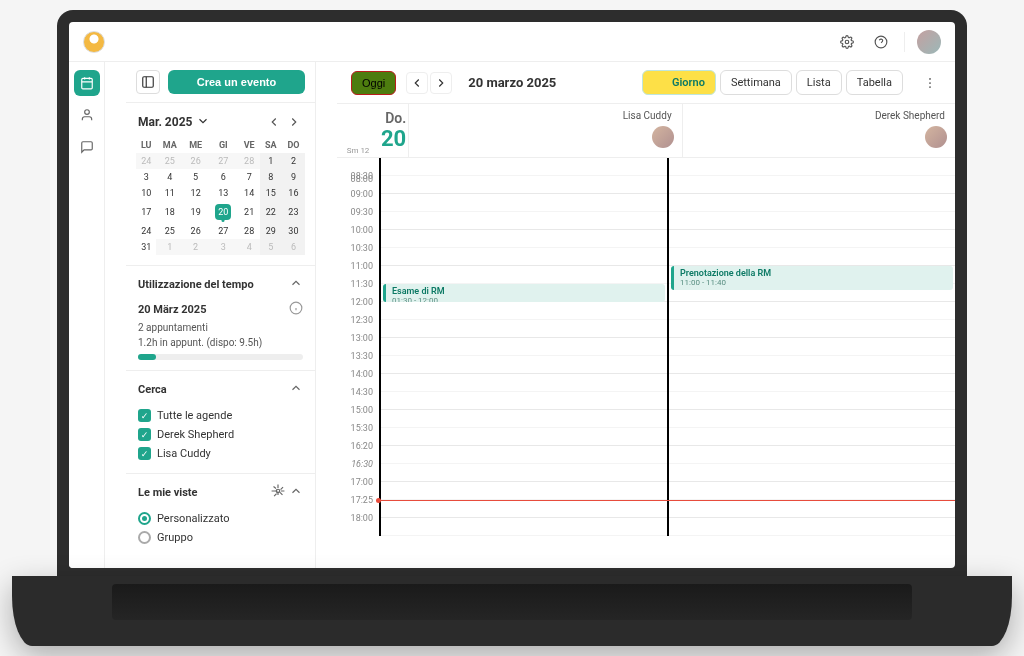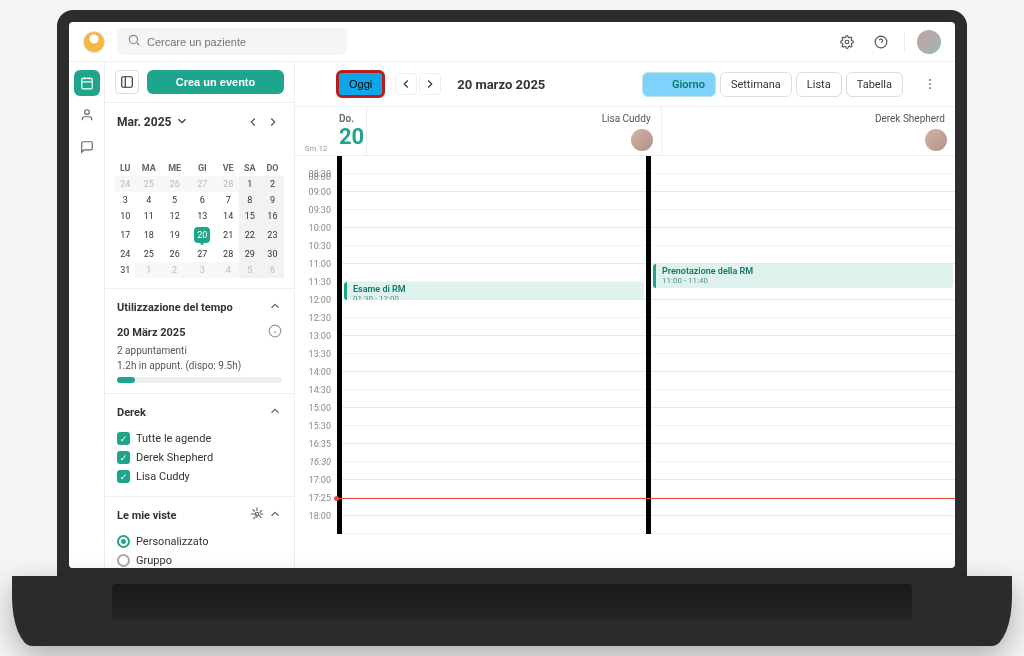--- a/index.html
+++ b/index.html
@@ -34,36 +34,36 @@
   border-bottom: 1px solid #eee;
 }
 .logo { width: 22px; height: 22px; background: radial-gradient(circle at 50% 35%, #fff 0 25%, #f4b942 30% 100%); border-radius: 50%; border: 1px solid #ddd; }
 .search-wrap { flex: 0 0 230px; display: flex; align-items: center; gap: 6px; background: #f5f5f5; border-radius: 6px; padding: 5px 10px; color: #888; }
 .search-wrap input { border: none; background: transparent; outline: none; font-size: 11px; flex: 1; }
 .topbar-spacer { flex: 1; }
 .icon-btn { width: 22px; height: 22px; display: flex; align-items: center; justify-content: center; color: #555; cursor: pointer; border-radius: 4px; }
 .avatar-sm { width: 24px; height: 24px; border-radius: 50%; background: linear-gradient(135deg,#c4a0a0,#9bb8b8); }
 
 
-.main { flex: 1; display: flex; overflow: hidden; }
+.main { flex: 1; display: flex; overflow: hidden; gap: 21px; }
 .rail { width: 36px; background: #fff; border-right: 1px solid #eee; display: flex; flex-direction: column; align-items: center; padding-top: 8px; gap: 6px; }
 .rail-btn { width: 26px; height: 26px; display: flex; align-items: center; justify-content: center; border-radius: 6px; color: #666; cursor: pointer; }
 .rail-btn.active { background: #1fa58c; color: #fff; }
 
 .sidebar { width: 190px; background: #fff; border-right: 1px solid #eee; display: flex; flex-direction: column; overflow-y: auto; }
 .sidebar-top { display: flex; align-items: center; padding: 8px 10px; gap: 8px; border-bottom: 1px solid #eee; }
 .panel-toggle { width: 24px; height: 24px; border: 1px solid #ddd; border-radius: 4px; display: flex; align-items: center; justify-content: center; cursor: pointer; }
 .create-btn { flex: 1; background: #1fa58c; color: #fff; border: none; border-radius: 6px; padding: 6px 10px; font-size: 11px; font-weight: 600; cursor: pointer; }
 
 .cal-nav { display: flex; align-items: center; justify-content: space-between; padding: 10px 12px 4px; }
 .cal-month { font-weight: 700; font-size: 12px; display: flex; align-items: center; gap: 4px; cursor: pointer; }
 .cal-arrows { display: flex; gap: 2px; }
 .cal-arrow { width: 18px; height: 18px; display: flex; align-items: center; justify-content: center; cursor: pointer; color: #555; border-radius: 4px; }
 
-.mini-cal { padding: 2px 10px 10px; margin-top: 23px; }
+.mini-cal { padding: 2px 10px 10px; }
 .mini-cal table { width: 100%; border-collapse: collapse; font-size: 9px; }
 .mini-cal th { font-weight: 700; color: #666; padding: 3px 0; text-align: center; }
 .mini-cal td { text-align: center; padding: 3px 0; cursor: pointer; position: relative; }
 .mini-cal td.dim { color: #bbb; background: #f7f7f7; }
 .mini-cal td.wkend { background: #f2f2f2; }
 .mini-cal td.sel span { background: #1fa58c; color: #fff; border-radius: 4px; display: inline-block; width: 16px; height: 16px; line-height: 16px; }
 .mini-cal td.dot::after { content: ''; position: absolute; bottom: 1px; left: 50%; transform: translateX(-50%); width: 3px; height: 3px; border-radius: 50%; background: #1fa58c; }
 
 .section { border-top: 1px solid #eee; padding: 10px 12px; }
 .section-head { display: flex; justify-content: space-between; align-items: center; font-weight: 700; font-size: 11px; margin-bottom: 8px; }
@@ -78,44 +78,44 @@
 .check-row { display: flex; align-items: center; gap: 6px; font-size: 11px; padding: 3px 0; cursor: pointer; }
 .checkbox { width: 13px; height: 13px; border-radius: 3px; background: #1fa58c; display: flex; align-items: center; justify-content: center; color: #fff; font-size: 9px; }
 .radio-row { display: flex; align-items: center; gap: 6px; font-size: 11px; padding: 3px 0; cursor: pointer; }
 .radio { width: 13px; height: 13px; border: 2px solid #aaa; border-radius: 50%; position: relative; }
 .radio.checked { border-color: #1fa58c; }
 .radio.checked::after { content: ''; position: absolute; top: 2px; left: 2px; width: 5px; height: 5px; background: #1fa58c; border-radius: 50%; }
 
 
 .calpane { flex: 1; display: flex; flex-direction: column; overflow: hidden; }
 .caltoolbar { display: flex; align-items: center; padding: 8px 14px; border-bottom: 1px solid #eee; gap: 10px; }
-.today-btn { border: 3px solid #b91c1c; background: #0ea5e9; padding: 5px 10px; border-radius: 6px; font-size: 11px; cursor: pointer; margin-left: 27px; }
+.today-btn { border: 1px solid #b91c1c; background: #4d7c0f; padding: 5px 10px; border-radius: 6px; font-size: 11px; cursor: pointer; }
 .nav-arrows { display: flex; gap: 2px; }
 .nav-arrow { width: 22px; height: 22px; border: 1px solid #eee; border-radius: 4px; display: flex; align-items: center; justify-content: center; cursor: pointer; }
 .date-label { font-weight: 700; font-size: 13px; margin-left: 6px; }
 .caltoolbar-spacer { flex: 1; }
 .view-tabs { display: flex; gap: 4px; }
 .view-tab { border: 1px solid #ddd; background: #fff; padding: 5px 10px; border-radius: 6px; font-size: 11px; cursor: pointer; }
-.view-tab.active { background: #7dd3fc; border-color: #bfe5dc; color: #0d7a65; font-weight: 600; padding-left: 29px; }
+.view-tab.active { background: #fde047; border-color: #bfe5dc; color: #0d7a65; font-weight: 600; padding-left: 29px; }
 .kebab { width: 22px; height: 22px; display: flex; align-items: center; justify-content: center; cursor: pointer; color: #555; margin-left: 6px; }
 
 .calheader { display: flex; border-bottom: 1px solid #eee; }
 .timecol-head { width: 42px; font-size: 8px; color: #999; display: flex; align-items: flex-end; justify-content: center; padding-bottom: 2px; }
 .daycol-head { flex: 1; padding: 6px 10px; border-left: 1px solid #eee; position: relative; }
-.dayname { font-size: 10px; color: #666; font-weight: 600; }
+.dayname { font-size: 14px; color: #666; font-weight: 600; text-align: right; }
 .daynum { font-size: 22px; font-weight: 700; color: #1fa58c; }
 .person-label { position: absolute; top: 6px; right: 10px; display: flex; align-items: center; gap: 6px; font-size: 10px; color: #555; }
 .person-av { width: 22px; height: 22px; border-radius: 50%; background: linear-gradient(135deg,#d4b5a0,#b09090); position: absolute; right: 8px; top: 22px; }
 
 .calgrid { flex: 1; overflow-y: auto; position: relative; }
 .grid-inner { display: flex; position: relative; }
 .timecol { width: 42px; }
 .timeslot { height: 36px; font-size: 9px; color: #888; text-align: right; padding-right: 6px; position: relative; top: -5px; }
 .timeslot:first-child { top: 16px; }
-.daycol { flex: 1; border-left: 5px solid #000000; position: relative; }
+.daycol { flex: 1; border-left: 2px solid #000000; position: relative; }
 .halfrow { height: 18px; border-bottom: 1px solid #f4f4f4; }
 .halfrow.hr { border-bottom-color: #e8e8e8; }
 
 .event {
   position: absolute; left: 2px; right: 2px;
   background: #e0f2ee; border-left: 3px solid #1fa58c; border-radius: 3px;
   padding: 2px 6px; font-size: 9px; overflow: hidden; cursor: pointer;
 }
 .event-title { font-weight: 600; color: #0d7a65; }
 .event-time { color: #5a8f82; font-size: 8px; }
@@ -127,27 +127,20 @@
 </style>
 </head>
 <body>
 
 <div class="laptop">
   <div class="laptop-frame">
     <div class="screen">
 
       <div class="topbar">
         <div class="logo"></div>
-        <div class="search-wrap">
-          <span><svg viewBox="0 0 24 24" fill="none" stroke="currentColor" stroke-width="2">
-                <circle cx="11" cy="11" r="7"></circle>
-                <line x1="21" y1="21" x2="16.65" y2="16.65"></line>
-              </svg></span>
-          <input placeholder="Cercare un paziente" style="">
-        </div>
         <div class="topbar-spacer"></div>
         <div class="icon-btn">
             <svg viewBox="0 0 24 24" fill="none" stroke="currentColor" stroke-width="2">
               <circle cx="12" cy="12" r="3"></circle>
               <path d="M19.4 15a1.65 1.65 0 0 0 .33 1.82l.06.06a2 2 0 1 1-2.83 2.83l-.06-.06a1.65 1.65 0 0 0-1.82-.33 1.65 1.65 0 0 0-1 1.51V21a2 2 0 0 1-4 0v-.09a1.65 1.65 0 0 0-1-1.51 1.65 1.65 0 0 0-1.82.33l-.06.06a2 2 0 1 1-2.83-2.83l.06-.06a1.65 1.65 0 0 0 .33-1.82 1.65 1.65 0 0 0-1.51-1H3a2 2 0 0 1 0-4h.09a1.65 1.65 0 0 0 1.51-1 1.65 1.65 0 0 0-.33-1.82l-.06-.06a2 2 0 1 1 2.83-2.83l.06.06a1.65 1.65 0 0 0 1.82.33h0a1.65 1.65 0 0 0 1-1.51V3a2 2 0 0 1 4 0v.09a1.65 1.65 0 0 0 1 1.51h0a1.65 1.65 0 0 0 1.82-.33l.06-.06a2 2 0 1 1 2.83 2.83l-.06.06a1.65 1.65 0 0 0-.33 1.82v0a1.65 1.65 0 0 0 1.51 1H21a2 2 0 0 1 0 4h-.09a1.65 1.65 0 0 0-1.51 1z"></path>
             </svg>
           </div>
         <div class="icon-btn">
             <svg viewBox="0 0 24 24" fill="none" stroke="currentColor" stroke-width="2">
               <circle cx="12" cy="12" r="10"></circle>
@@ -304,21 +297,21 @@
             </div>
             <div class="stat-line">2 appuntamenti</div>
             <div class="stat-line">1.2h in appunt. (dispo: 9.5h)</div>
             <div class="usage-bar">
                 <div class="usage-fill" id="usage-fill" style="width: 11%;"></div>
               </div>
           </div>
 
           <div class="section">
             <div class="section-head">
-              <span>Derek</span>
+              <span>Cerca</span>
               <span class="chev"><svg viewBox="0 0 24 24" fill="none" stroke="currentColor" stroke-width="2">
                     <polyline points="18 15 12 9 6 15"></polyline>
                   </svg></span>
             </div>
             <div id="agenda-list">
                 <div class="check-row">
                   <span class="checkbox">✓</span>
                   <span>Tutte le agende</span>
                 </div>
                 <div class="check-row">
@@ -420,21 +413,21 @@
                   <div class="timeslot" style="height: 18px;">11:00</div>
                   <div class="timeslot" style="height: 18px;">11:30</div>
                   <div class="timeslot" style="height: 18px;">12:00</div>
                   <div class="timeslot" style="height: 18px;">12:30</div>
                   <div class="timeslot" style="height: 18px; text-align: right;">13:00</div>
                   <div class="timeslot" style="height: 18px;">13:30</div>
                   <div class="timeslot" style="height: 18px;">14:00</div>
                   <div class="timeslot" style="height: 18px;">14:30</div>
                   <div class="timeslot" style="height: 18px;">15:00</div>
                   <div class="timeslot" style="height: 18px;">15:30</div>
-                  <div class="timeslot" style="height: 18px;">16:35</div>
+                  <div class="timeslot" style="height: 18px;">16:20</div>
                   <div class="timeslot" style="height: 18px; font-style: italic;">16:30</div>
                   <div class="timeslot" style="height: 18px;">17:00</div>
                   <div class="timeslot" style="height: 18px;">17:25</div>
                   <div class="timeslot" style="height: 18px;">18:00</div>
                 </div>
               <div id="daycols" style="display:flex;flex:1;position:relative">
                   <div class="daycol">
                     <div class="halfrow"></div>
                     <div class="halfrow hr"></div>
                     <div class="halfrow"></div>

